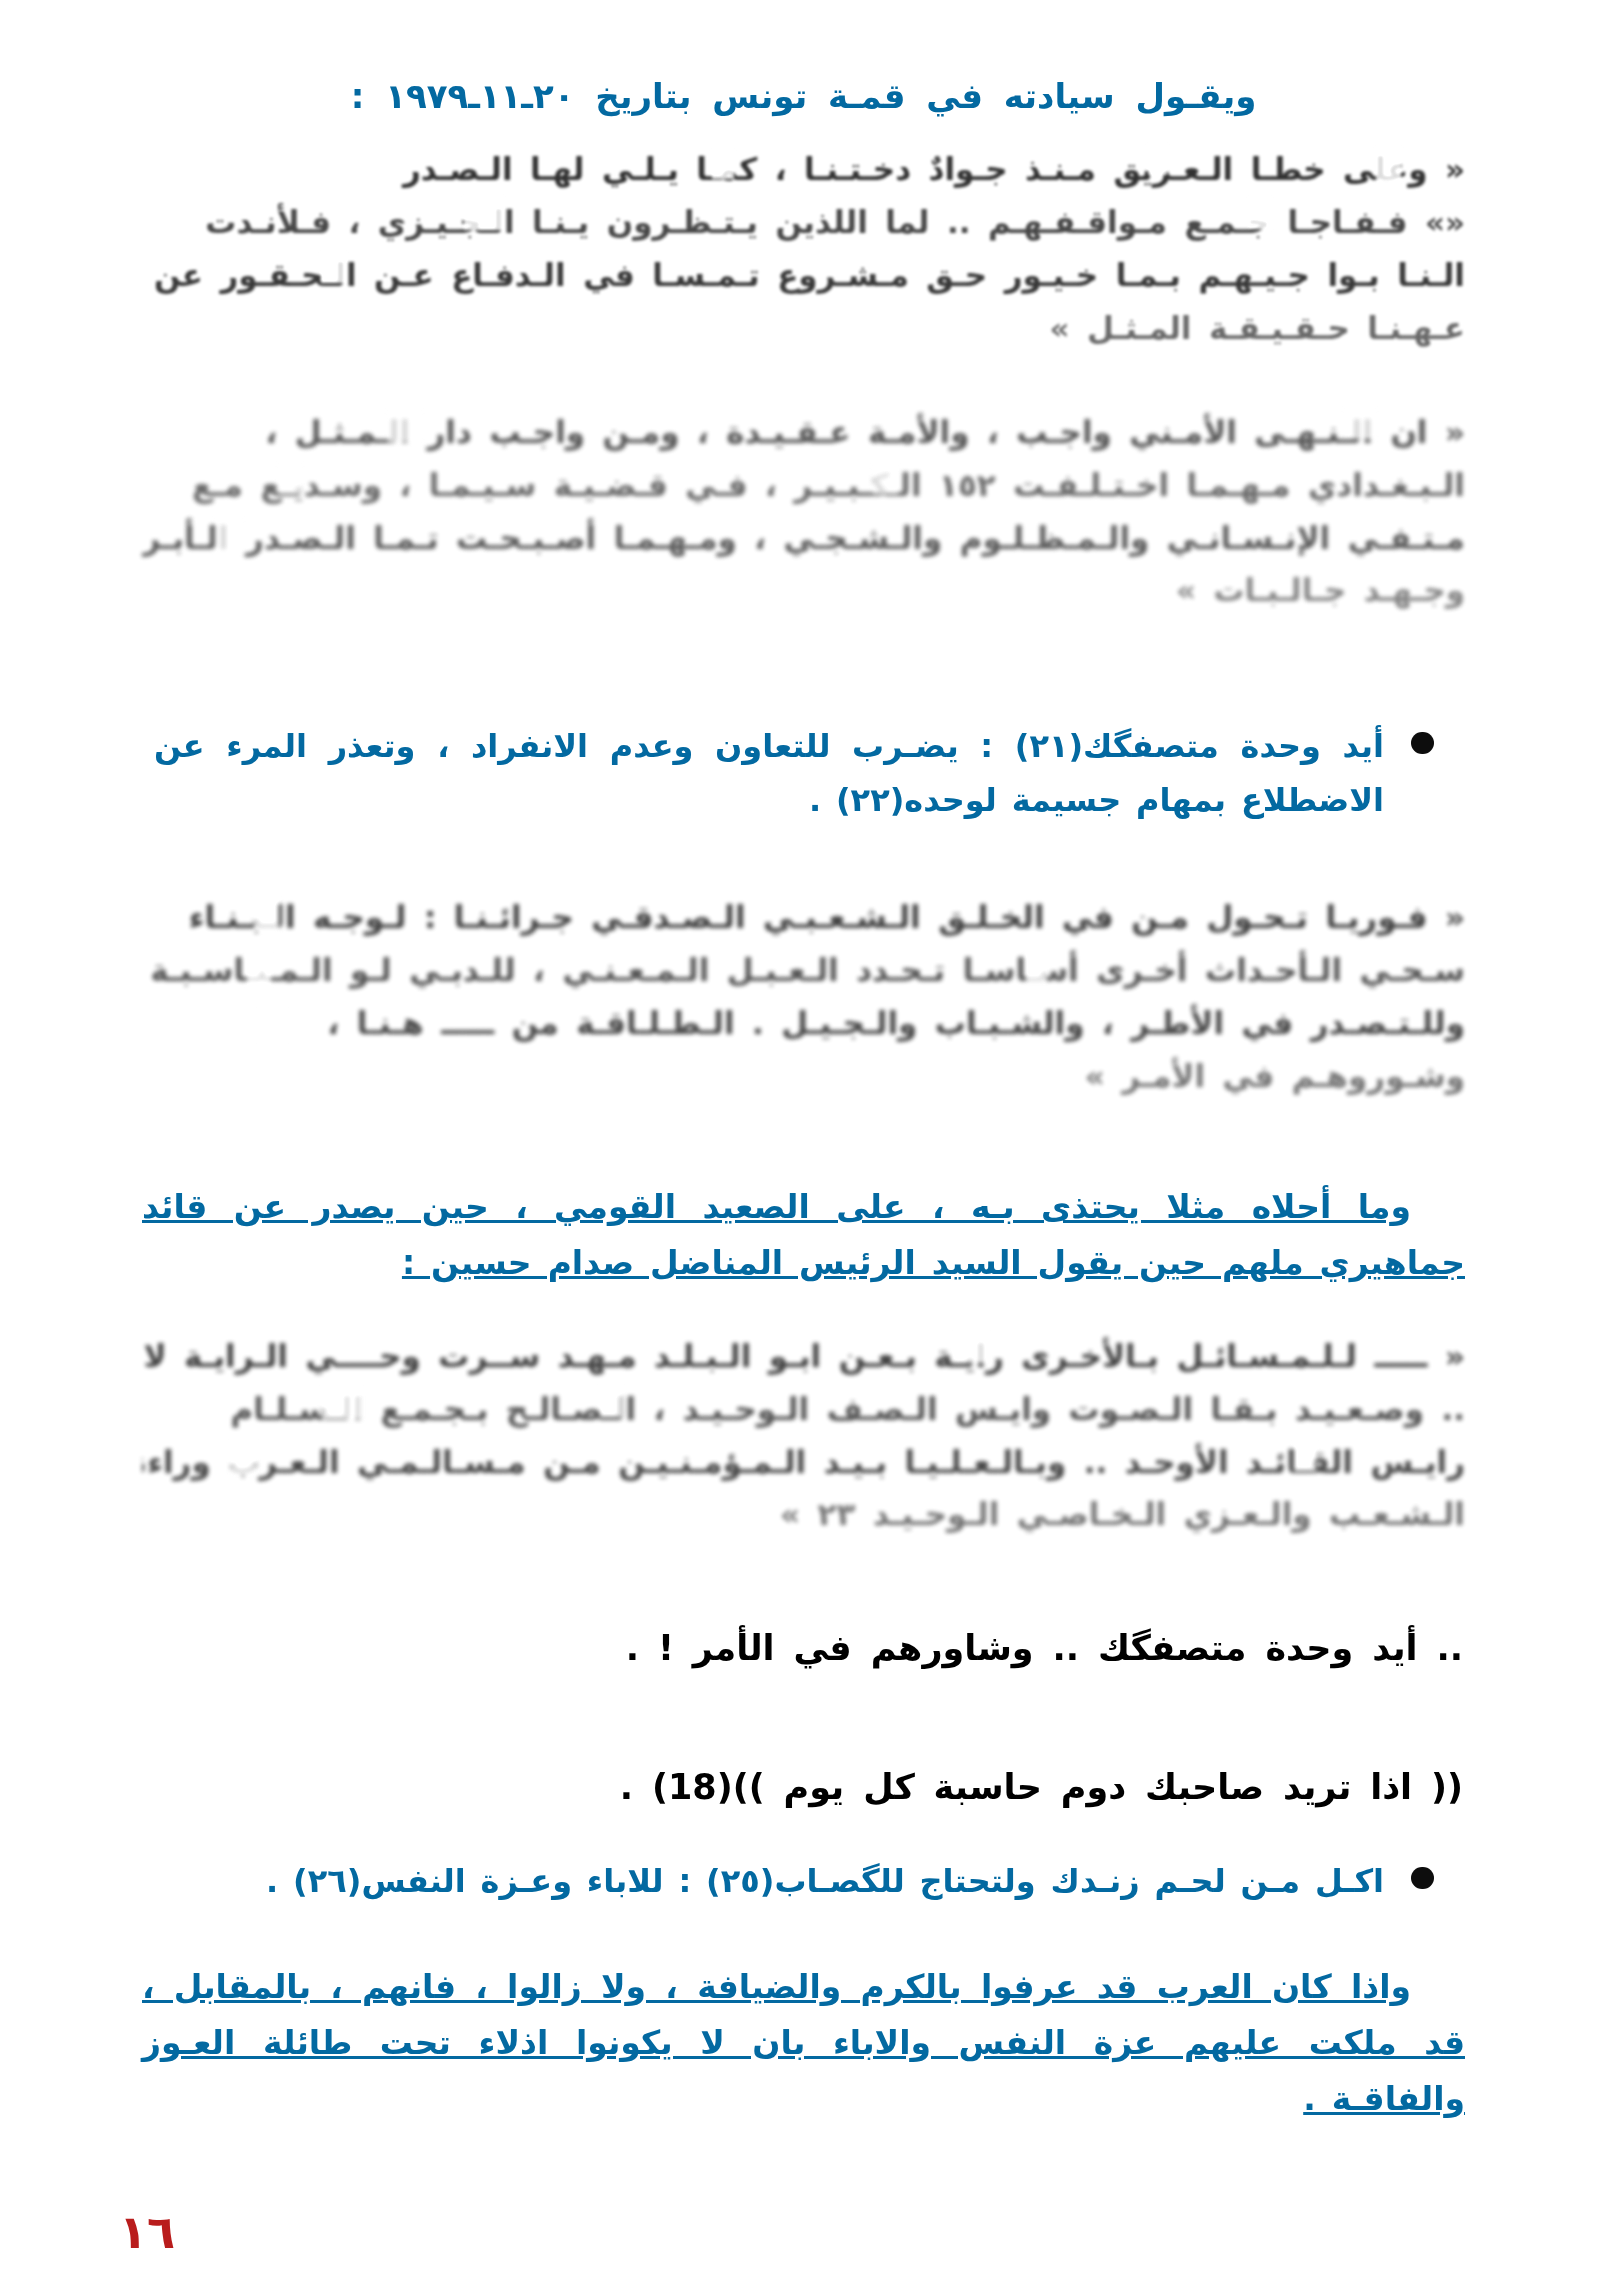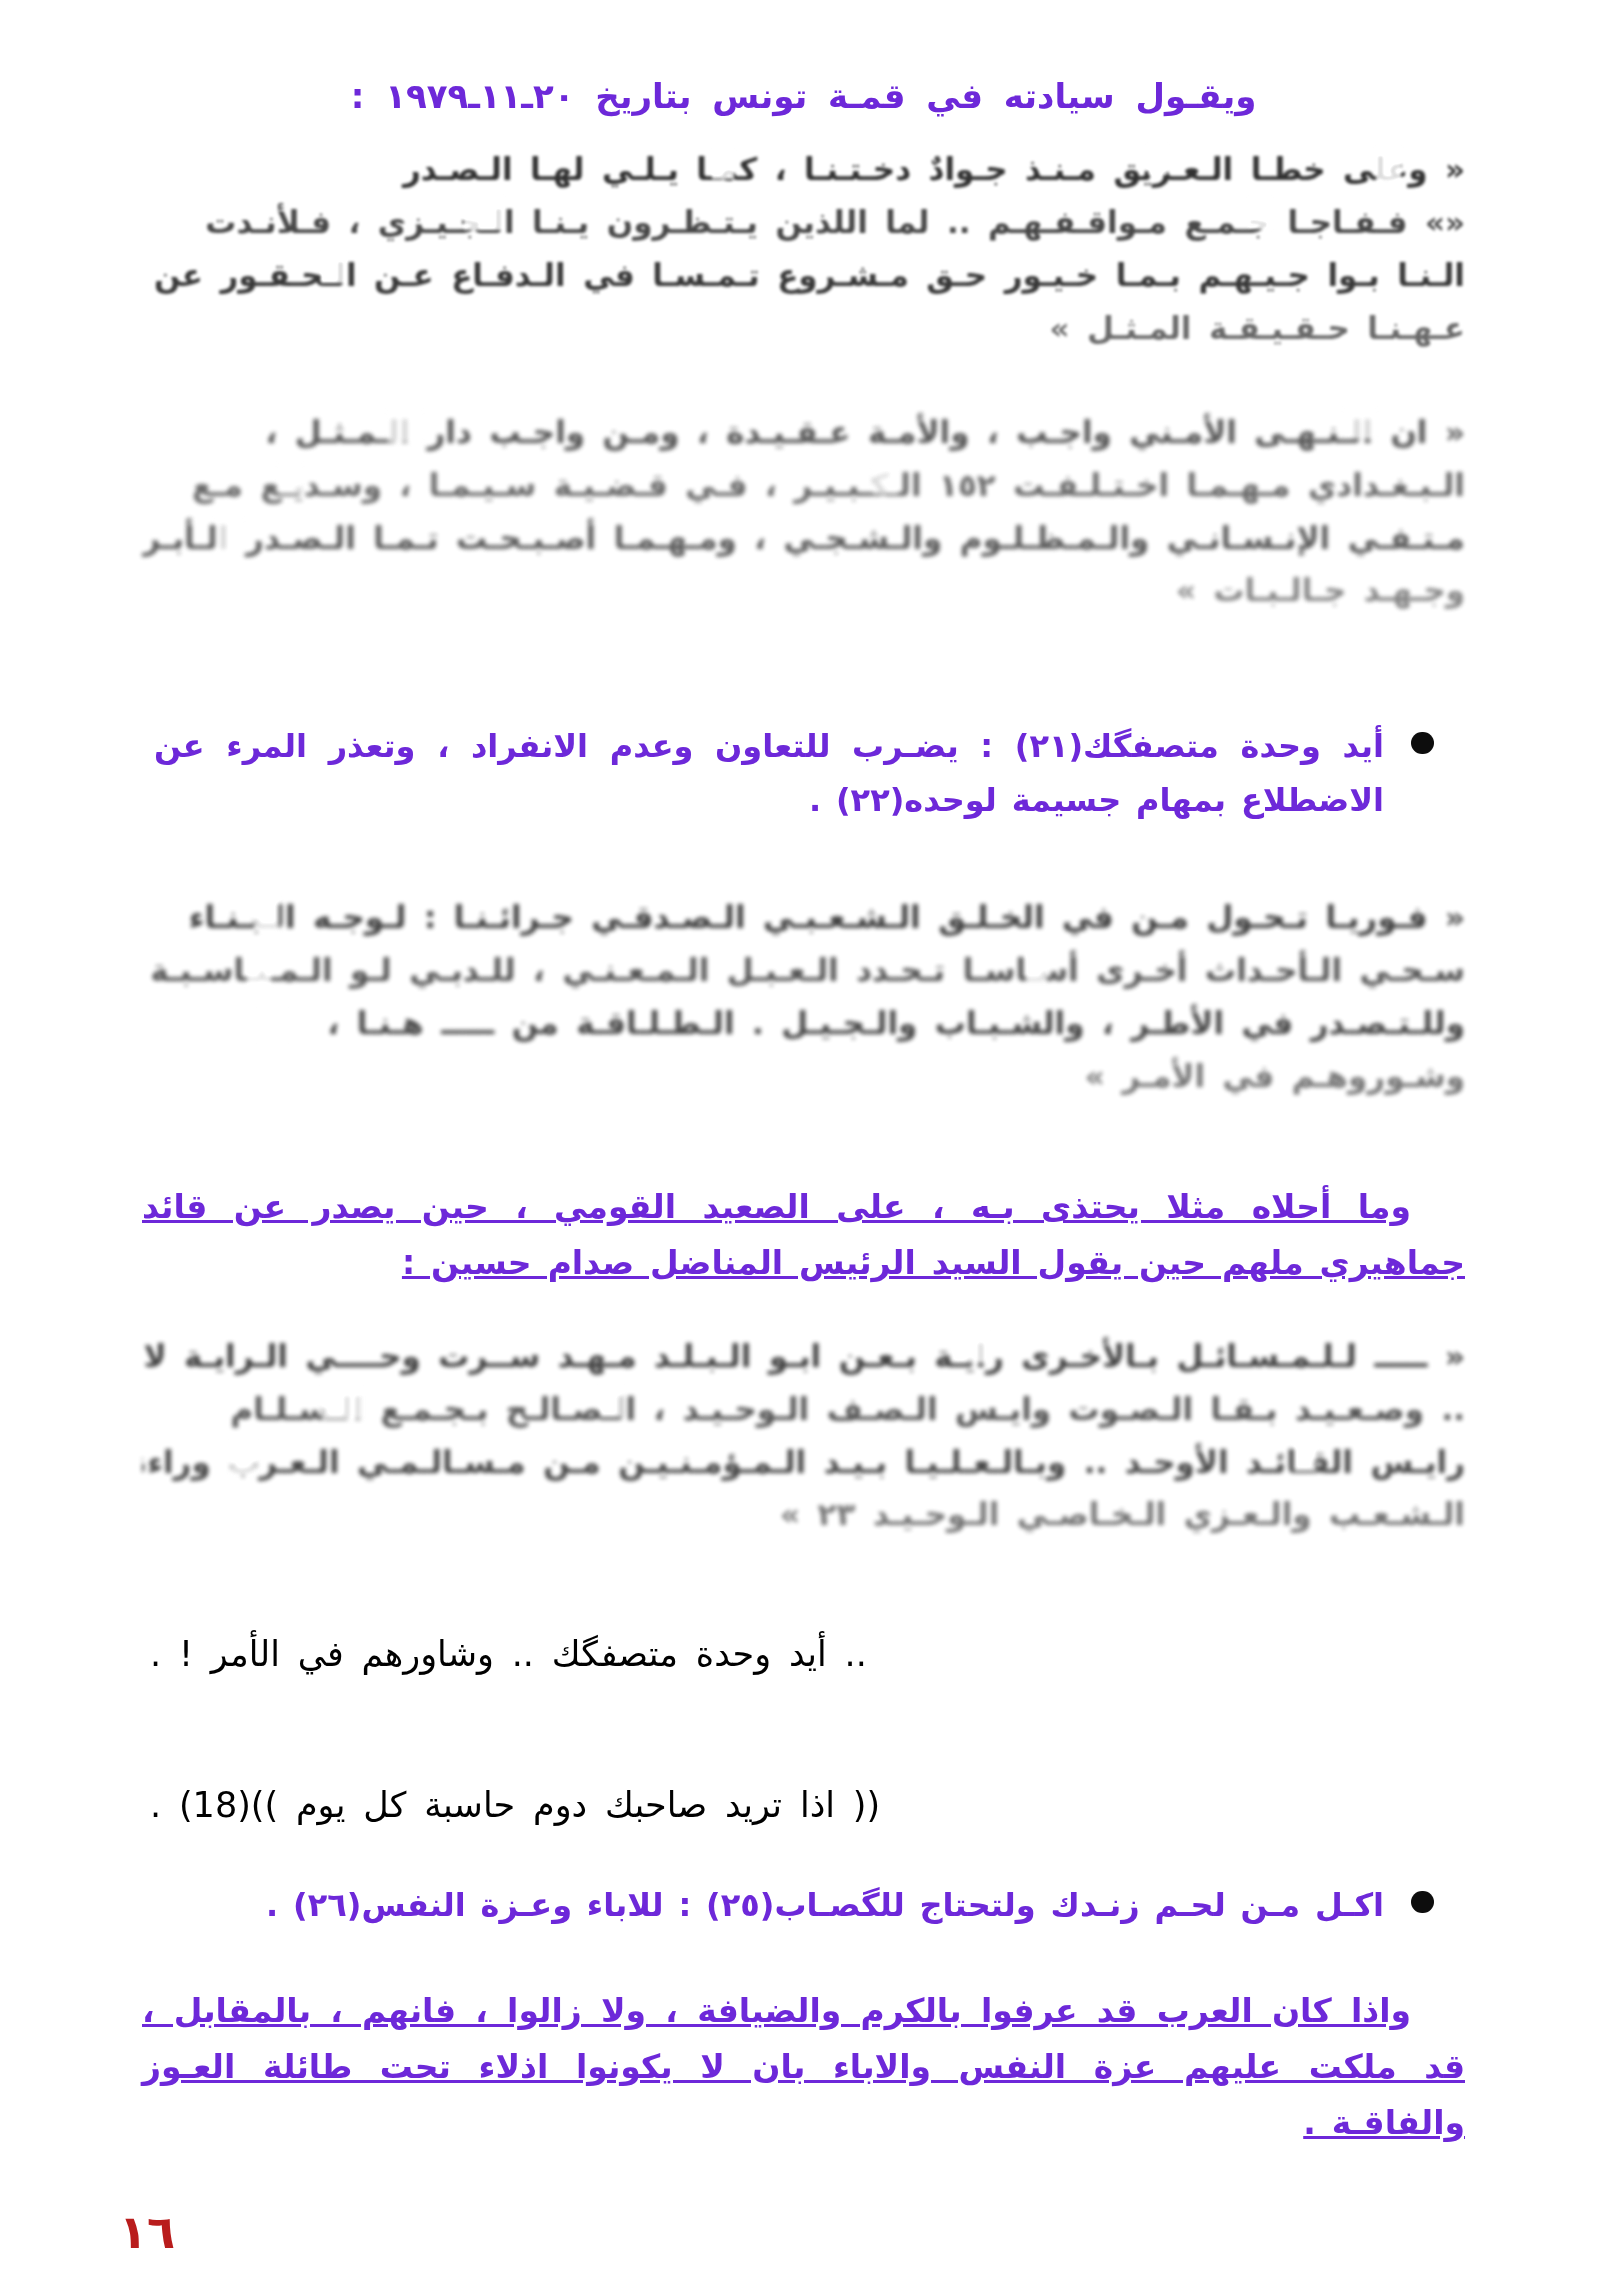--- a/index.html
+++ b/index.html
@@ -30,21 +30,21 @@
     right: 149px;
     left: 142px;
     direction: rtl;
     text-align: justify;
   }
 
   
   .ar {
     font-family: "DejaVu Sans", sans-serif;
     font-weight: 700;
-    color: #6d28d9;
+    color: #0369a1;
     line-height: 1.62;
     letter-spacing: 0px;
     word-spacing: 3px;
   }
 
   .intro-line {
     font-size: 34px;
     text-align: center;
     margin: 0 0 19.4px 0;
     letter-spacing: 0.7px;
@@ -114,23 +114,23 @@
     margin: 0;
     text-align: justify;
     text-indent: 54px;
     word-spacing: 4.5px;
     text-decoration: underline;
   }
 
   
   .proverb {
     font-size: 35px;
-    font-weight: 400;
-    text-align: left;
-    margin: 8px;
+    font-weight: 700;
+    text-align: right;
+    margin: 2px;
     letter-spacing: 0.4px;
     word-spacing: 6.7px;
     color: #000000;
   }
   .sp-s  { height: 25px; }
   .sp-m  { height: 39px; }
   .sp-l  { height: 52px; }
 
   
   .page-number {

